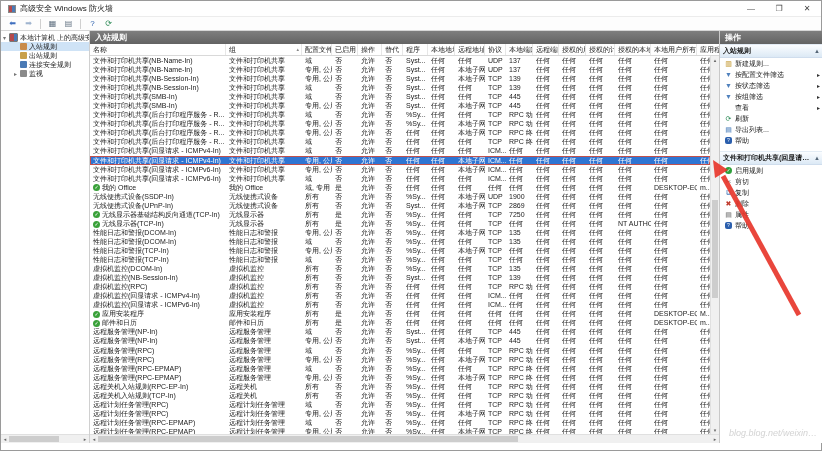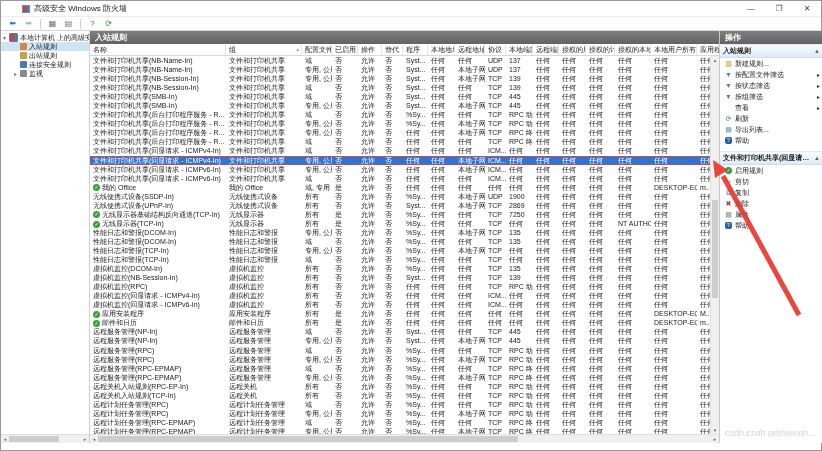--- a/index.html
+++ b/index.html
@@ -1,20 +1,20 @@
 <!DOCTYPE html>
 <html><head>
 <meta charset="utf-8">
 <style>
   html,body{margin:0;padding:0;}
   body{width:822px;height:451px;overflow:hidden;background:#fff;
        font-family:"Liberation Sans","DejaVu Sans",sans-serif;color:#1a1a1a;position:relative;}
   .window{width:822px;height:451px;border:1px solid #9a9a9a;box-sizing:border-box;position:relative;background:#fff;}
   
-  .titlebar{height:15px;display:flex;align-items:center;padding-left:21px;font-size:8px;background:#fff;}
+  .titlebar{height:15px;display:flex;align-items:center;padding-left:7px;font-size:8px;background:#fff;}
   .appicon{width:8px;height:8px;margin-right:4px;background:linear-gradient(90deg,#b5494b 50%,#4a7ab5 50%);
            border:1px solid #888;box-sizing:border-box;}
   .winbtns{margin-left:auto;display:flex;height:15px;}
   .winbtns span{width:28px;text-align:center;font-size:8px;line-height:15px;color:#444;cursor:default;}
   
   .menubar{height:11px;display:flex;align-items:center;gap:12px;padding-left:6px;font-size:7.5px;background:#fff;}
   .menubar span{cursor:default;}
   
   .toolbar{height:13px;display:flex;align-items:center;gap:3px;padding-left:5px;font-size:9px;
            border-top:1px solid #ececec;border-bottom:1px solid #d6d6d6;background:#fdfdfd;}
@@ -1045,14 +1045,14 @@
           </div>
         </div>
     </div>
   </div>
 
   <svg class="arrowsvg" width="124" height="168">
     <line x1="100" y1="158" x2="24" y2="19" stroke="#e8372c" stroke-width="5" opacity="0.92"></line>
     <polygon points="14,3 29,13 16,21" fill="#e8372c" opacity="0.92"></polygon>
   </svg>
 
-  <div class="watermark">csdn.csdn.net/weixin…</div>
+  <div class="watermark">blog.blog.net/weixin…</div>
 </div>
 
 </body></html>

